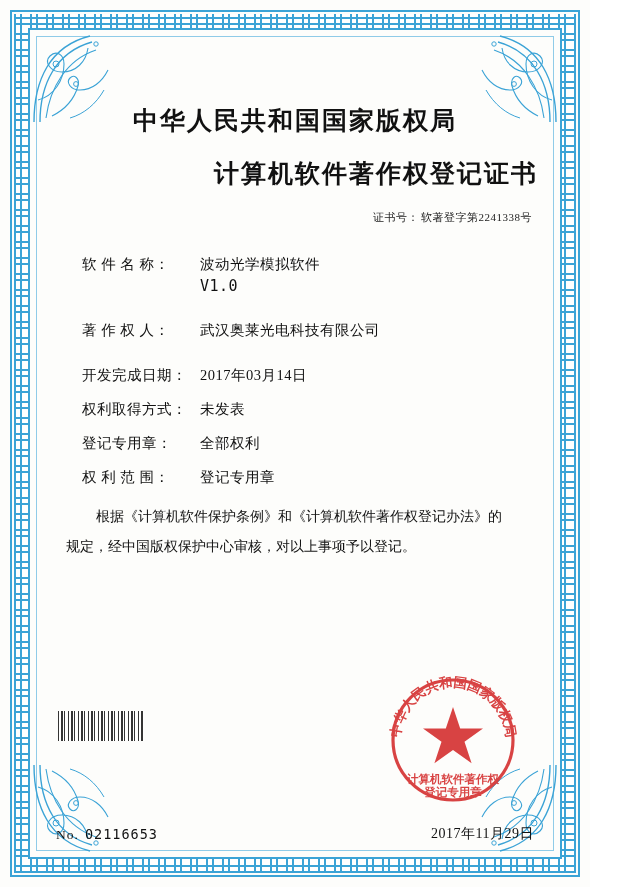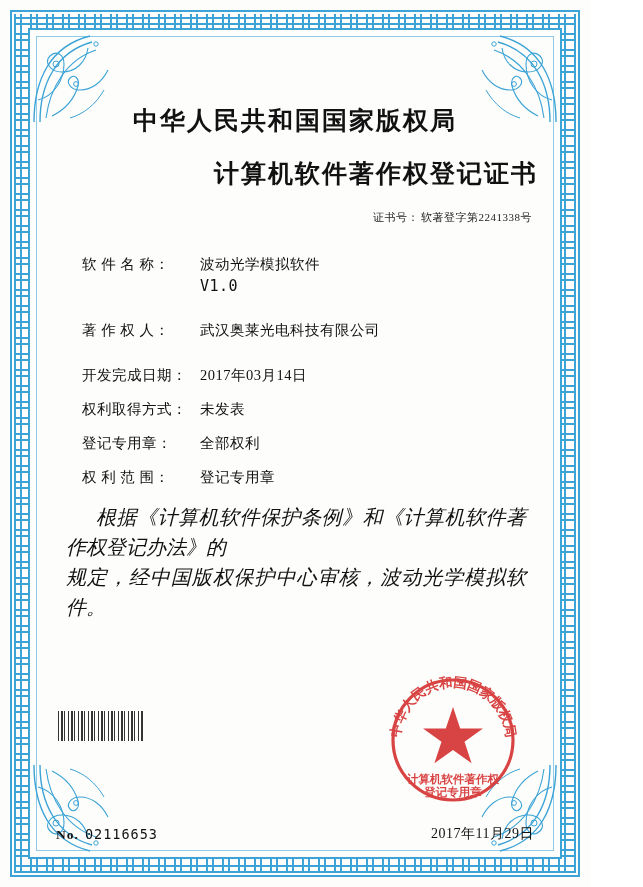--- a/index.html
+++ b/index.html
@@ -156,25 +156,24 @@
     margin-top: 3px;
     font-family: "DejaVu Sans Mono", monospace;
     font-size: 15px;
   }
   .field-row.big { margin-bottom: 26px; }
   .field-row.tight { margin-bottom: 15px; }
 
   .statement {
     margin-top: 14px;
     padding: 0 12px 0 14px;
-    font-size: 20px;
+    font-size: 14px;
     line-height: 30px;
     text-align: justify;
     color: #111;
-    font-style: italic;
   }
   .statement p { margin: 0; }
   .statement .indent { text-indent: 30px; }
 
   
   .barcode {
     position: absolute;
     left: 58px;
     bottom: 146px;
     width: 86px;
@@ -209,21 +208,20 @@
     color: #111;
   }
   .footer-no {
     font-family: "DejaVu Sans Mono", monospace;
     letter-spacing: 1px;
     font-size: 13.5px;
   }
   .footer-no .no-label {
     font-family: "Liberation Serif", serif;
     margin-right: 6px;
-    font-weight: bold;
   }
   .footer-date { letter-spacing: 0.5px; }
 </style>
 </head>
 <body>
 
 <div class="certificate">
 
   <div class="border-outer"></div>
   <div class="meander"></div>
@@ -335,21 +333,21 @@
       <div class="field-row tight">
         <div class="field-label">权 利 范 围：</div>
         <div class="field-value">登记专用章</div>
       </div>
 
 
     </div>
 
     <div class="statement">
       <p class="indent">根据《计算机软件保护条例》和《计算机软件著作权登记办法》的</p>
-      <p>规定，经中国版权保护中心审核，波动光学模拟软件。</p>
+      <p>规定，经中国版权保护中心审核，对以上事项予以登记。</p>
     </div>
 
   </div>
 
   <div class="barcode"></div>
 
   <div class="seal">
     <svg width="150" height="150" viewBox="0 0 150 150">
       <defs>
         <path id="sealArc" d="M 75,75 m -58,0 a 58,58 0 1,1 116,0" fill="none"></path>

